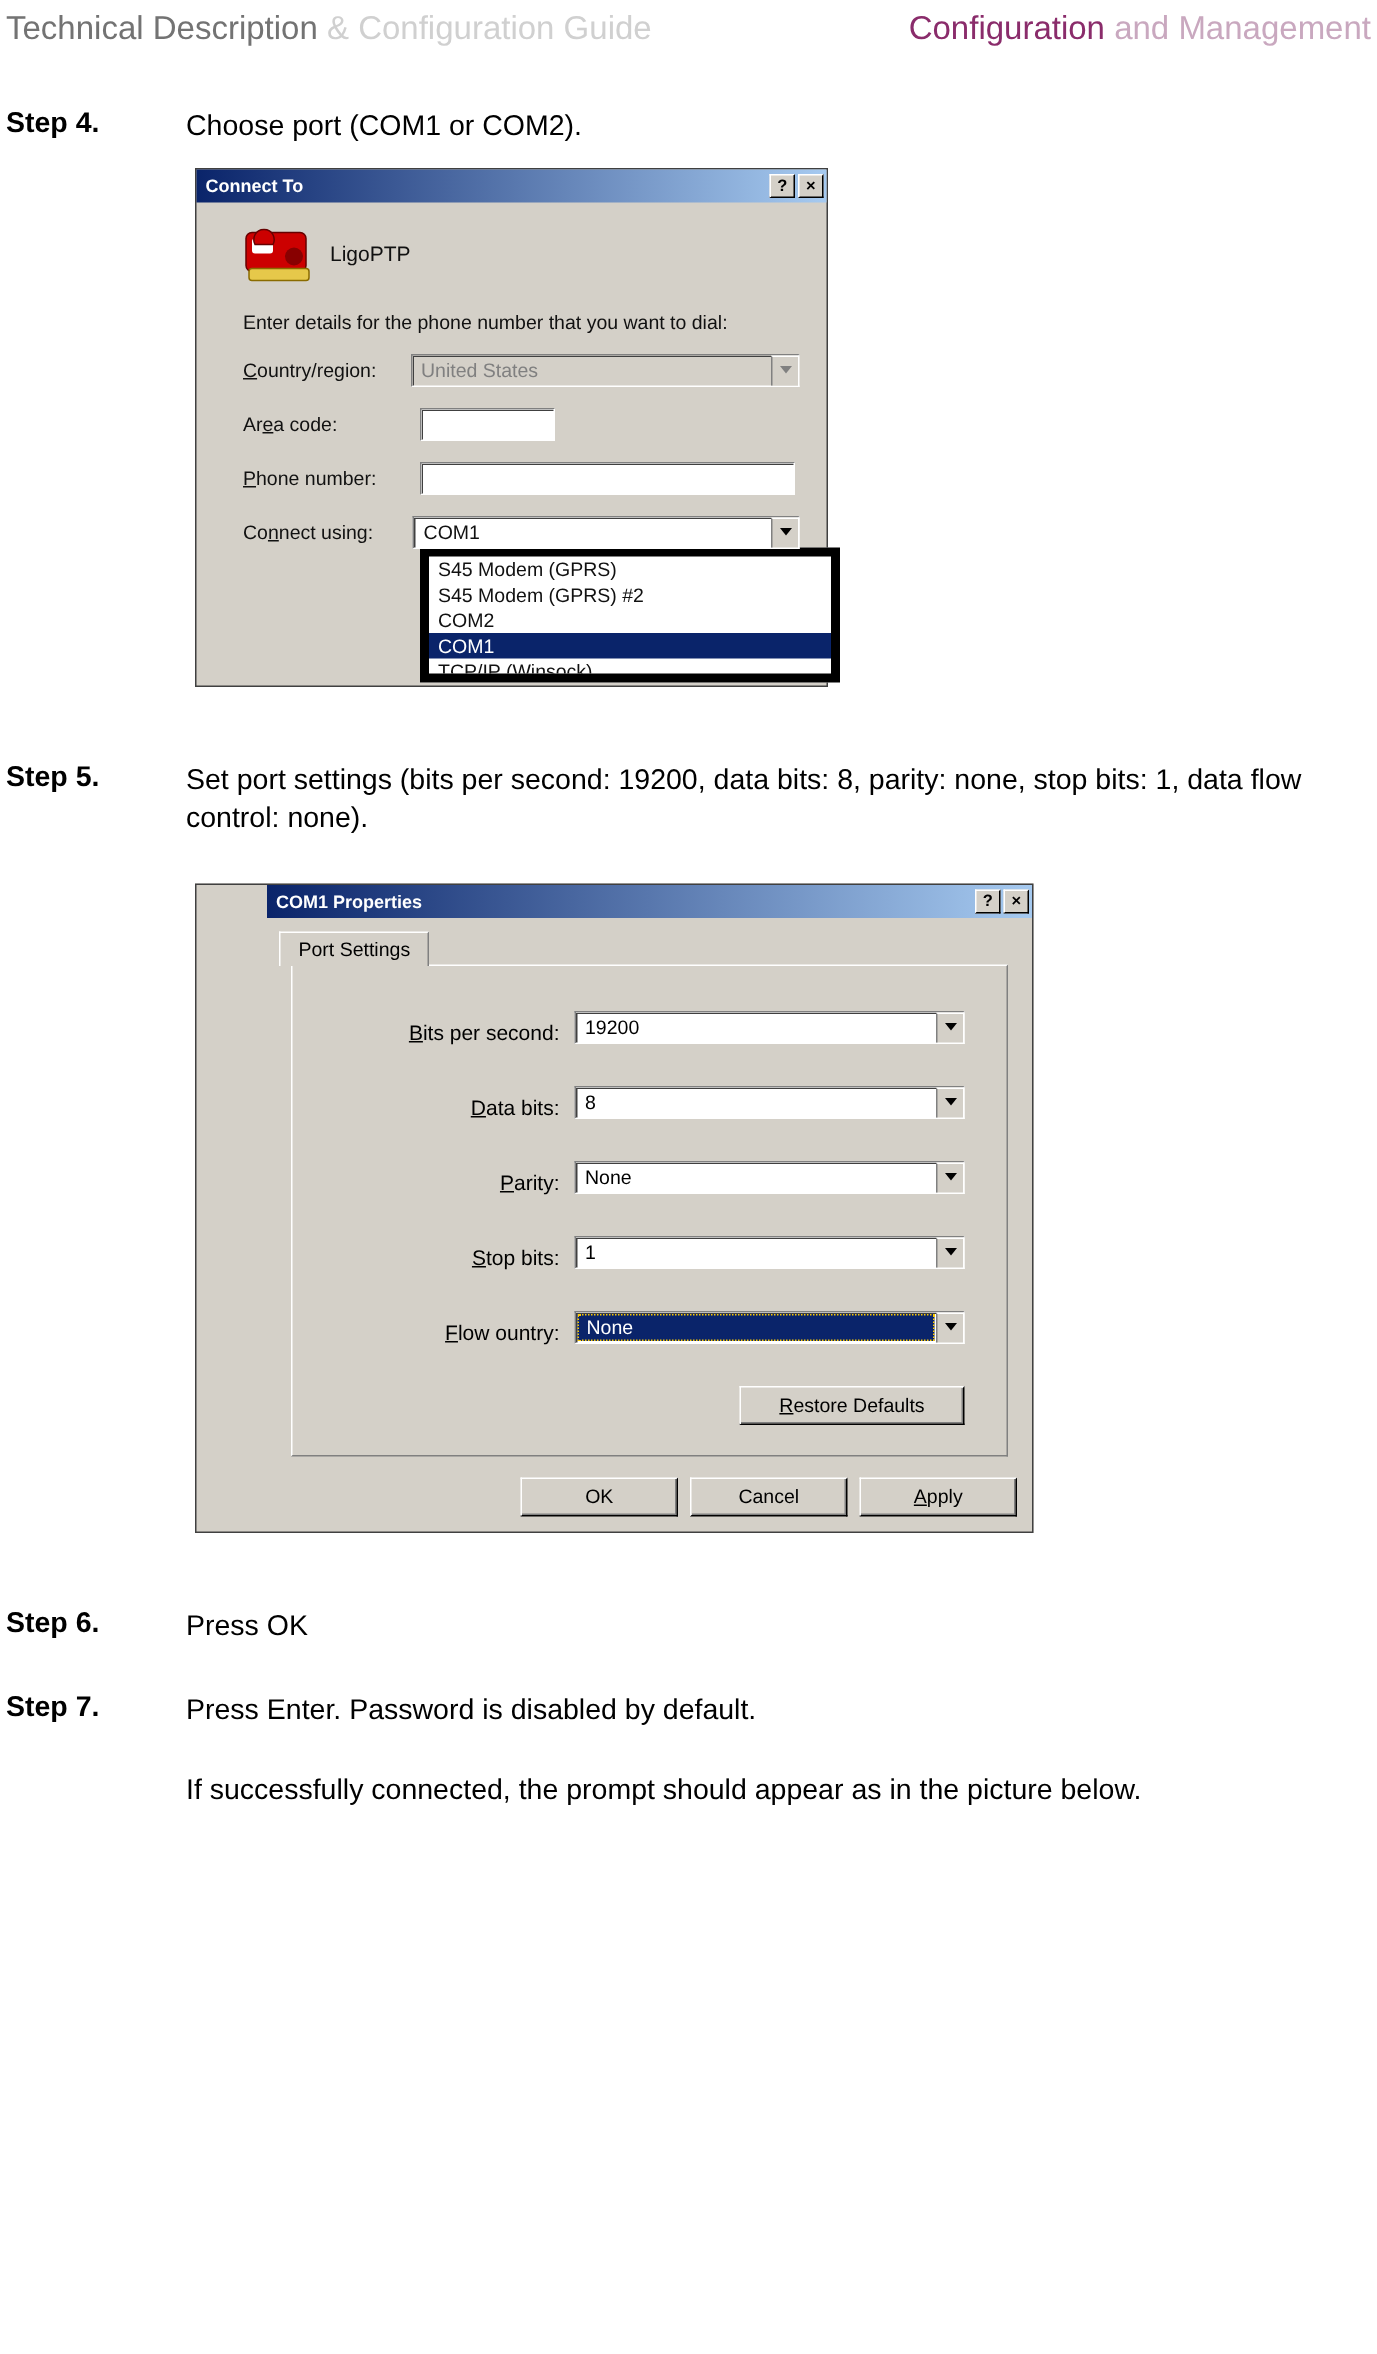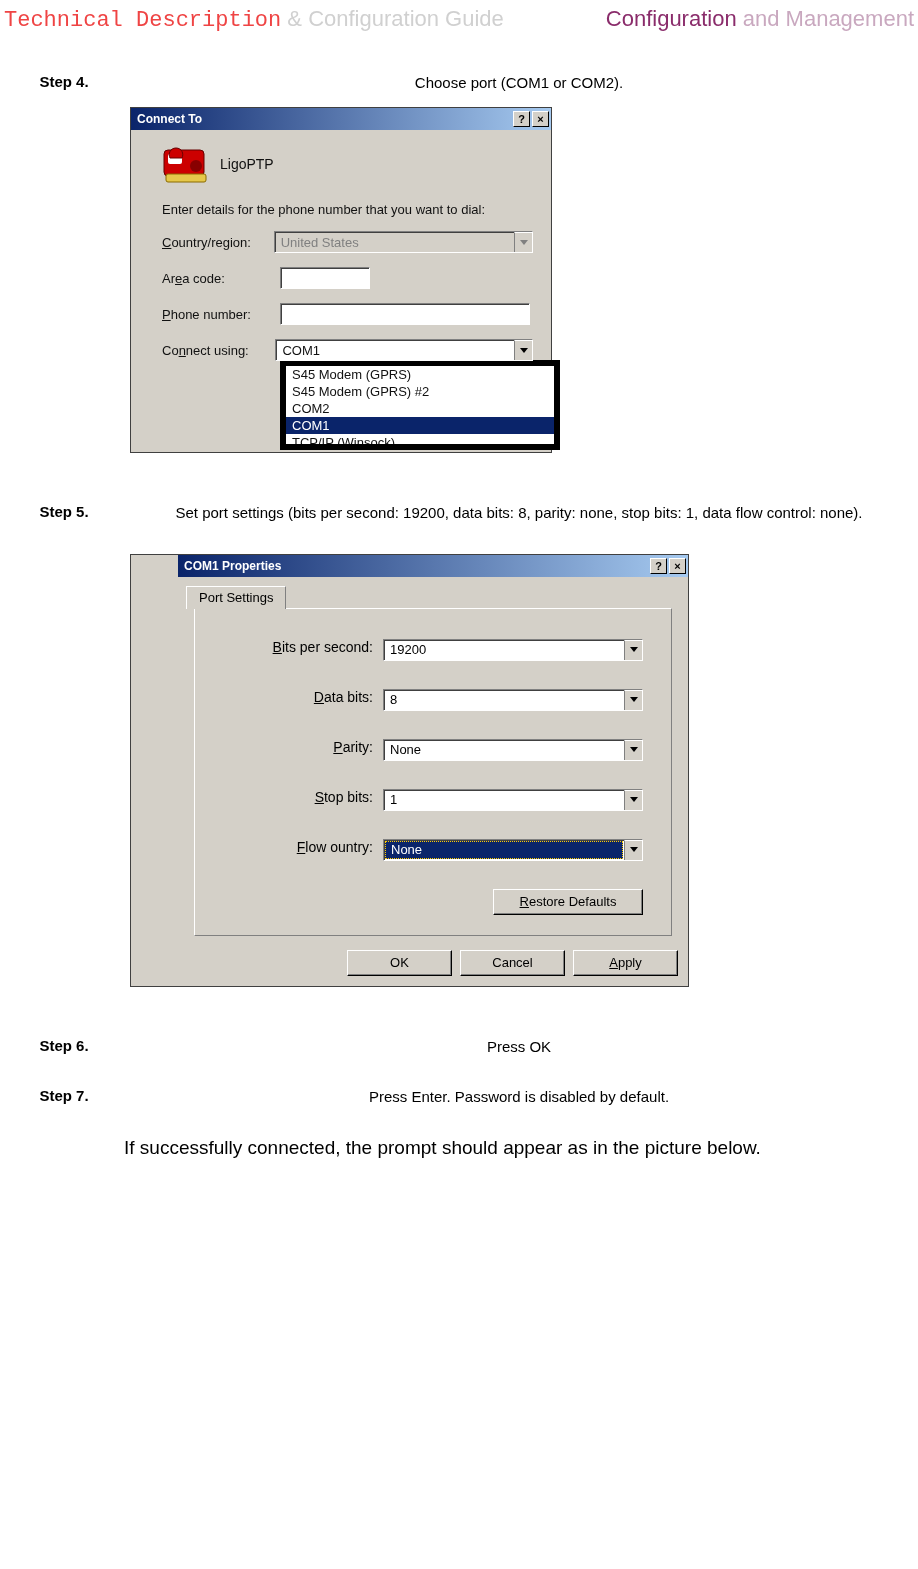--- a/index.html
+++ b/index.html
@@ -10,31 +10,30 @@
     width: 918px;
     color: #000;
   }
   .page-header {
     display: flex;
     justify-content: space-between;
     padding: 6px 4px 20px 4px;
     font-family: "Trebuchet MS", "Lucida Sans", sans-serif;
     font-size: 22px;
   }
-  .page-header .left .a { color: #ef4444; font-family: Liberation Mono, monospace; }
+  .page-header .left .a { color: #737373; }
   .page-header .left .b { color: #d0d0d0; }
   .page-header .right .a { color: #8a2c6b; }
   .page-header .right .b { color: #c9a8bf; }
 
   .step-row {
     display: flex;
     align-items: flex-start;
     padding: 20px 4px 10px 4px;
-    font-size: 15px;
-    text-align: center;
+    font-size: 19px;
   }
   .step-label { font-weight: bold; width: 120px; flex-shrink: 0; }
   .step-text { flex: 1; line-height: 1.35; }
   .note-row {
     padding: 20px 4px 10px 4px;
     font-size: 19px;
     margin-left: 120px;
   }
 
   
@@ -129,21 +128,21 @@
     top:1px;
     z-index:2;
   }
   .tab-panel {
     margin: 0 8px 8px 8px;
     border:1px solid #808080;
     border-top-color:#fff; border-left-color:#fff;
     padding: 30px 28px 20px 28px;
     background:#d4d0c8;
   }
-  .prop-row { display:flex; align-items:flex-start; justify-content:flex-end; margin-bottom: 28px; }
+  .prop-row { display:flex; align-items:flex-end; justify-content:flex-end; margin-bottom: 28px; }
   .prop-row .lbl { width: 140px; text-align:right; font-size: 14px; margin-right: 10px; }
   .prop-row .combo { width: 260px; }
   .combo.sel .val { background:#0a246a; color:#fff; border:1px dotted #ffcc00; margin:1px; padding:0 5px; height:calc(100% - 2px); box-sizing:border-box; display:flex; align-items:center; }
 
   .restore-row { display:flex; justify-content:flex-end; }
   .win-btn {
     min-width: 105px;
     height: 26px;
     background:#d4d0c8;
     border:1px solid #000;

